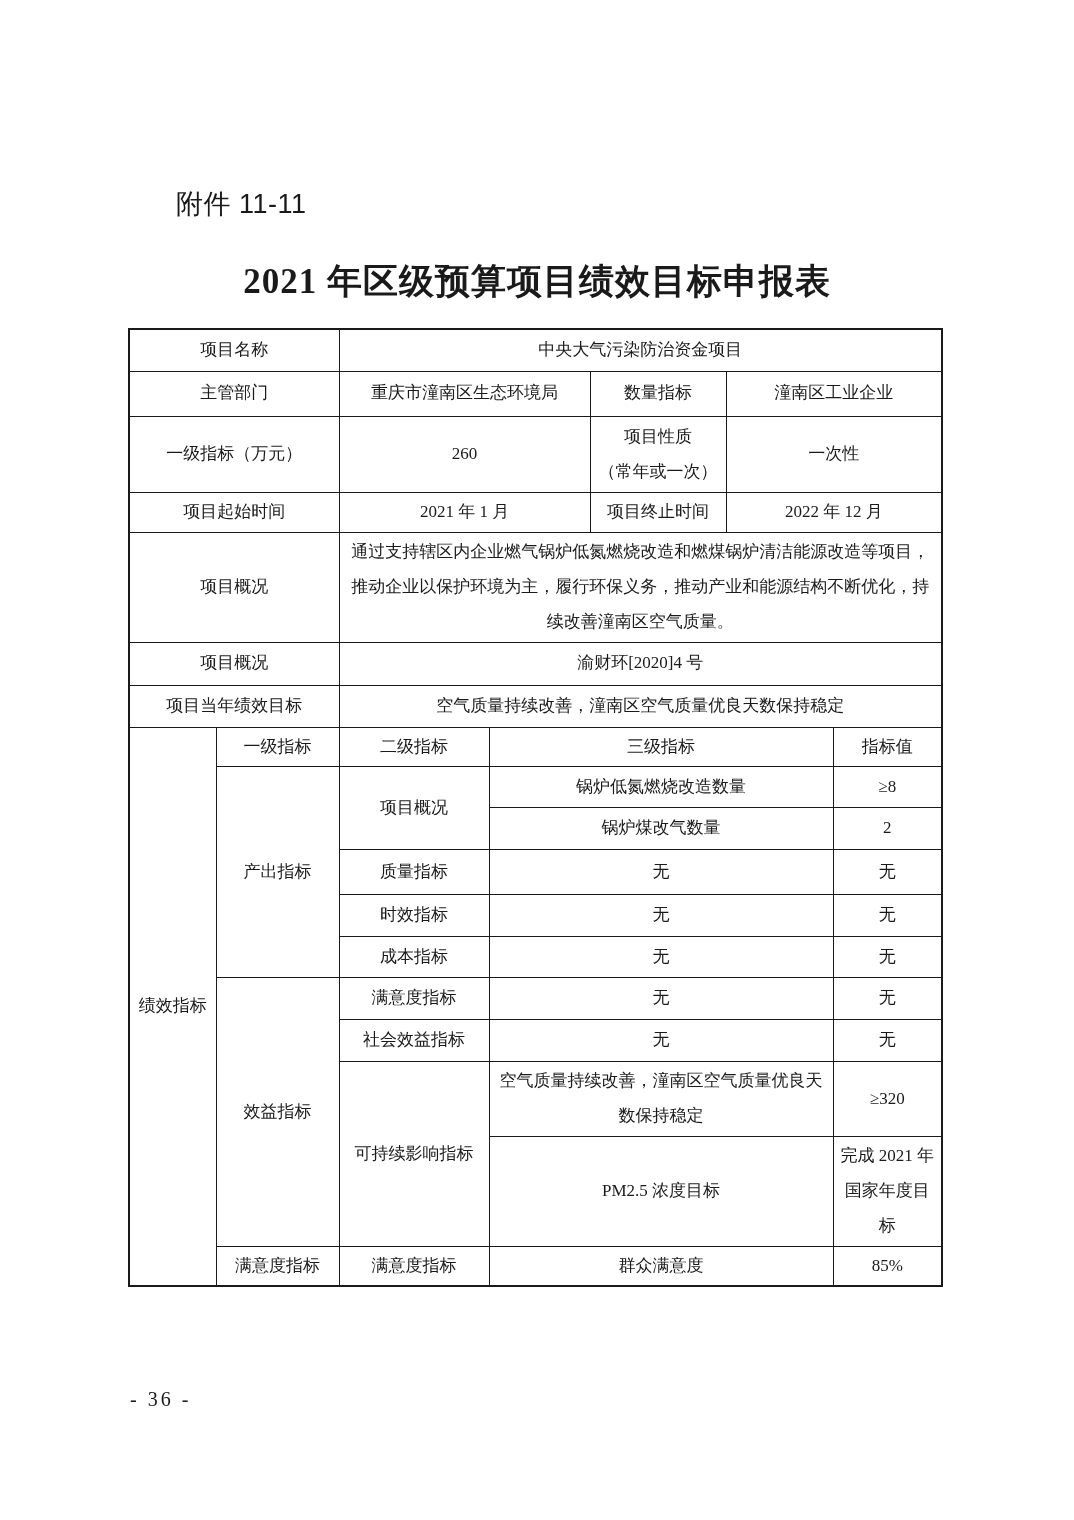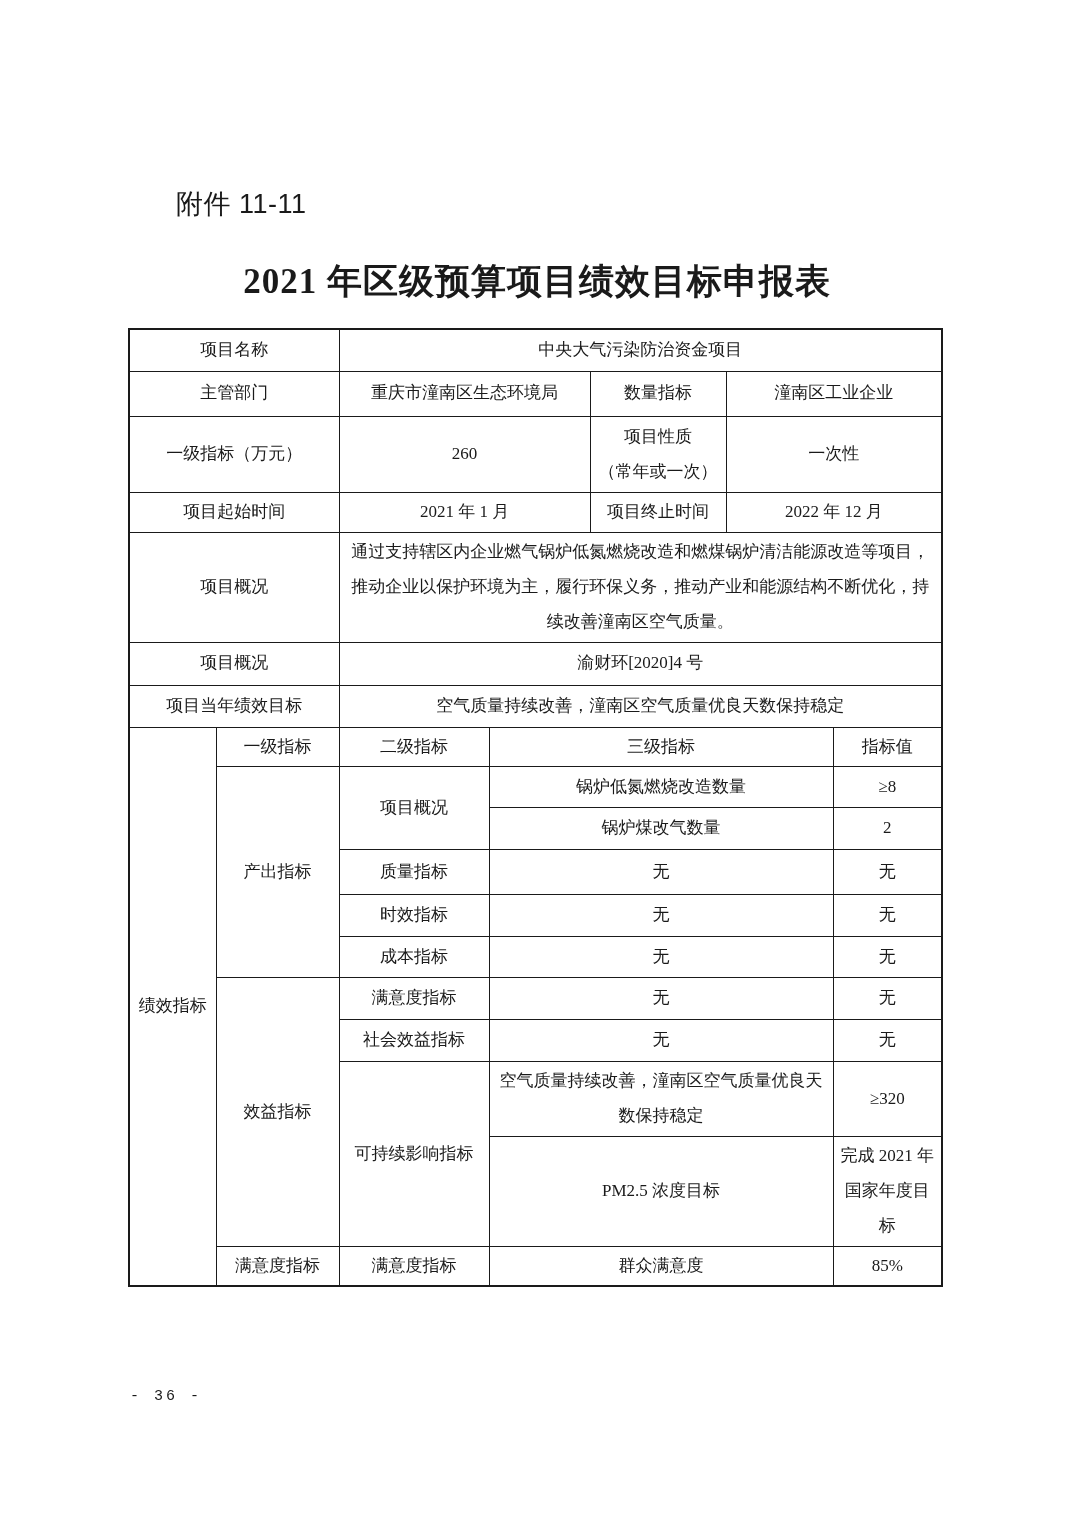--- a/index.html
+++ b/index.html
@@ -72,24 +72,23 @@
   }
   .pre {
     white-space: pre-line;
     line-height: 2.1;
     display: inline-block;
   }
   .page-number {
     position: absolute;
     left: 130px;
     top: 1388px;
-    font-size: 15px;
+    font-size: 20px;
     letter-spacing: 3px;
     white-space: nowrap;
-    font-family: Liberation Mono, monospace;
   }
 </style>
 </head>
 <body>
 
 <div>
 
   <div class="attachment-label">附件 11-11</div>
 
   <div class="doc-title">2021 年区级预算项目绩效目标申报表</div>

